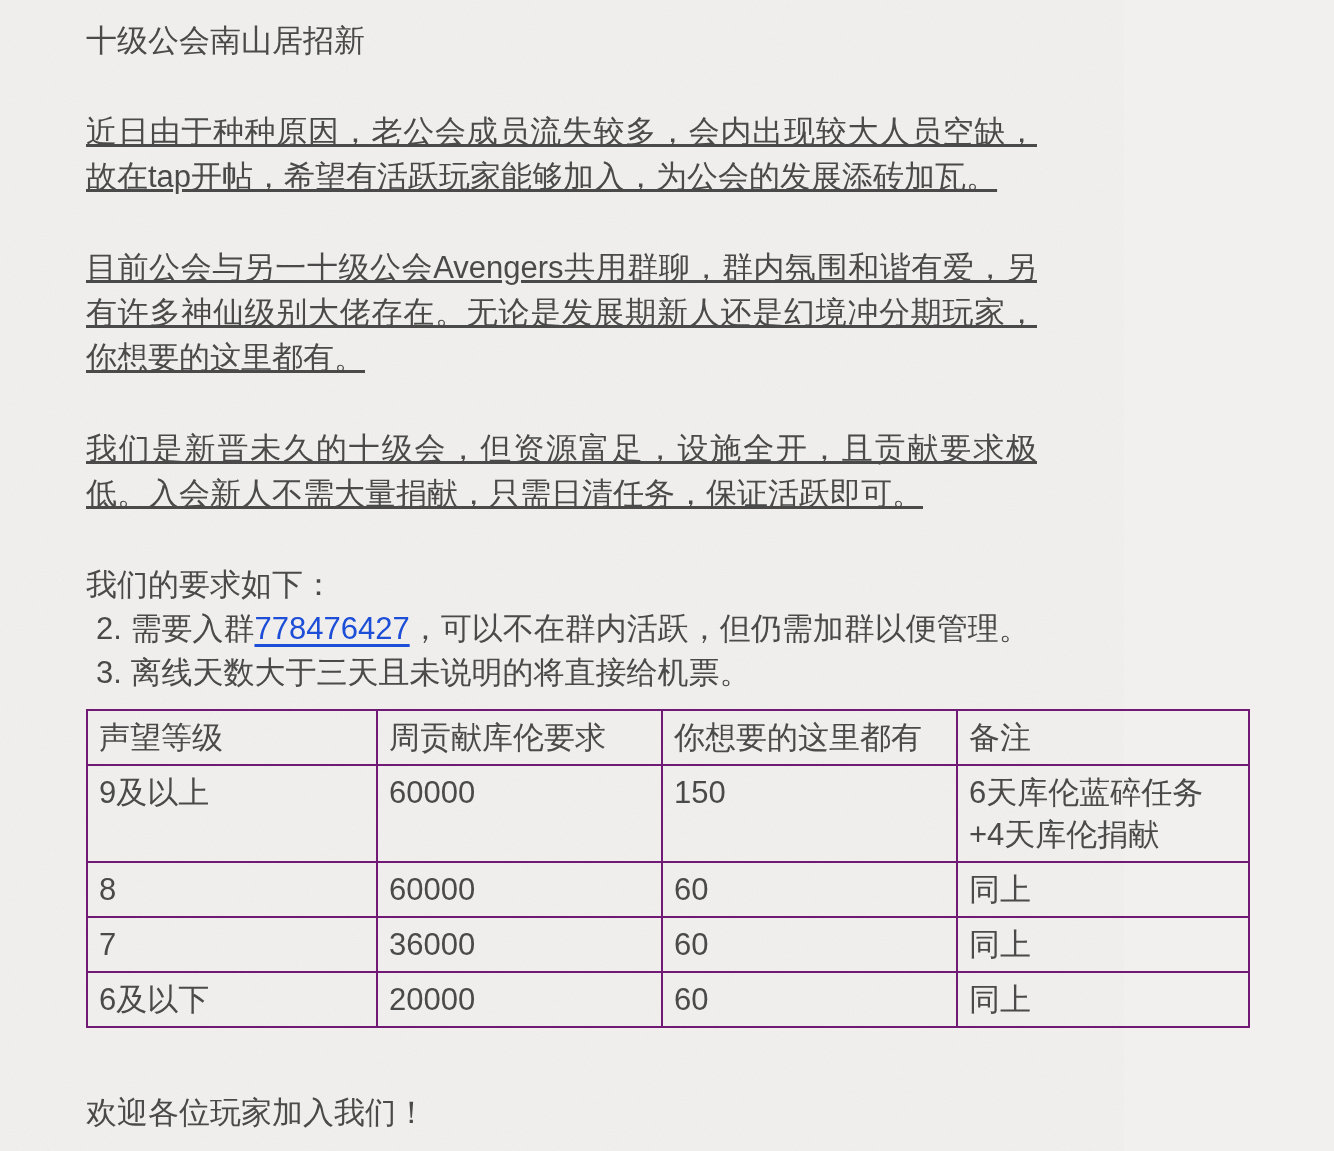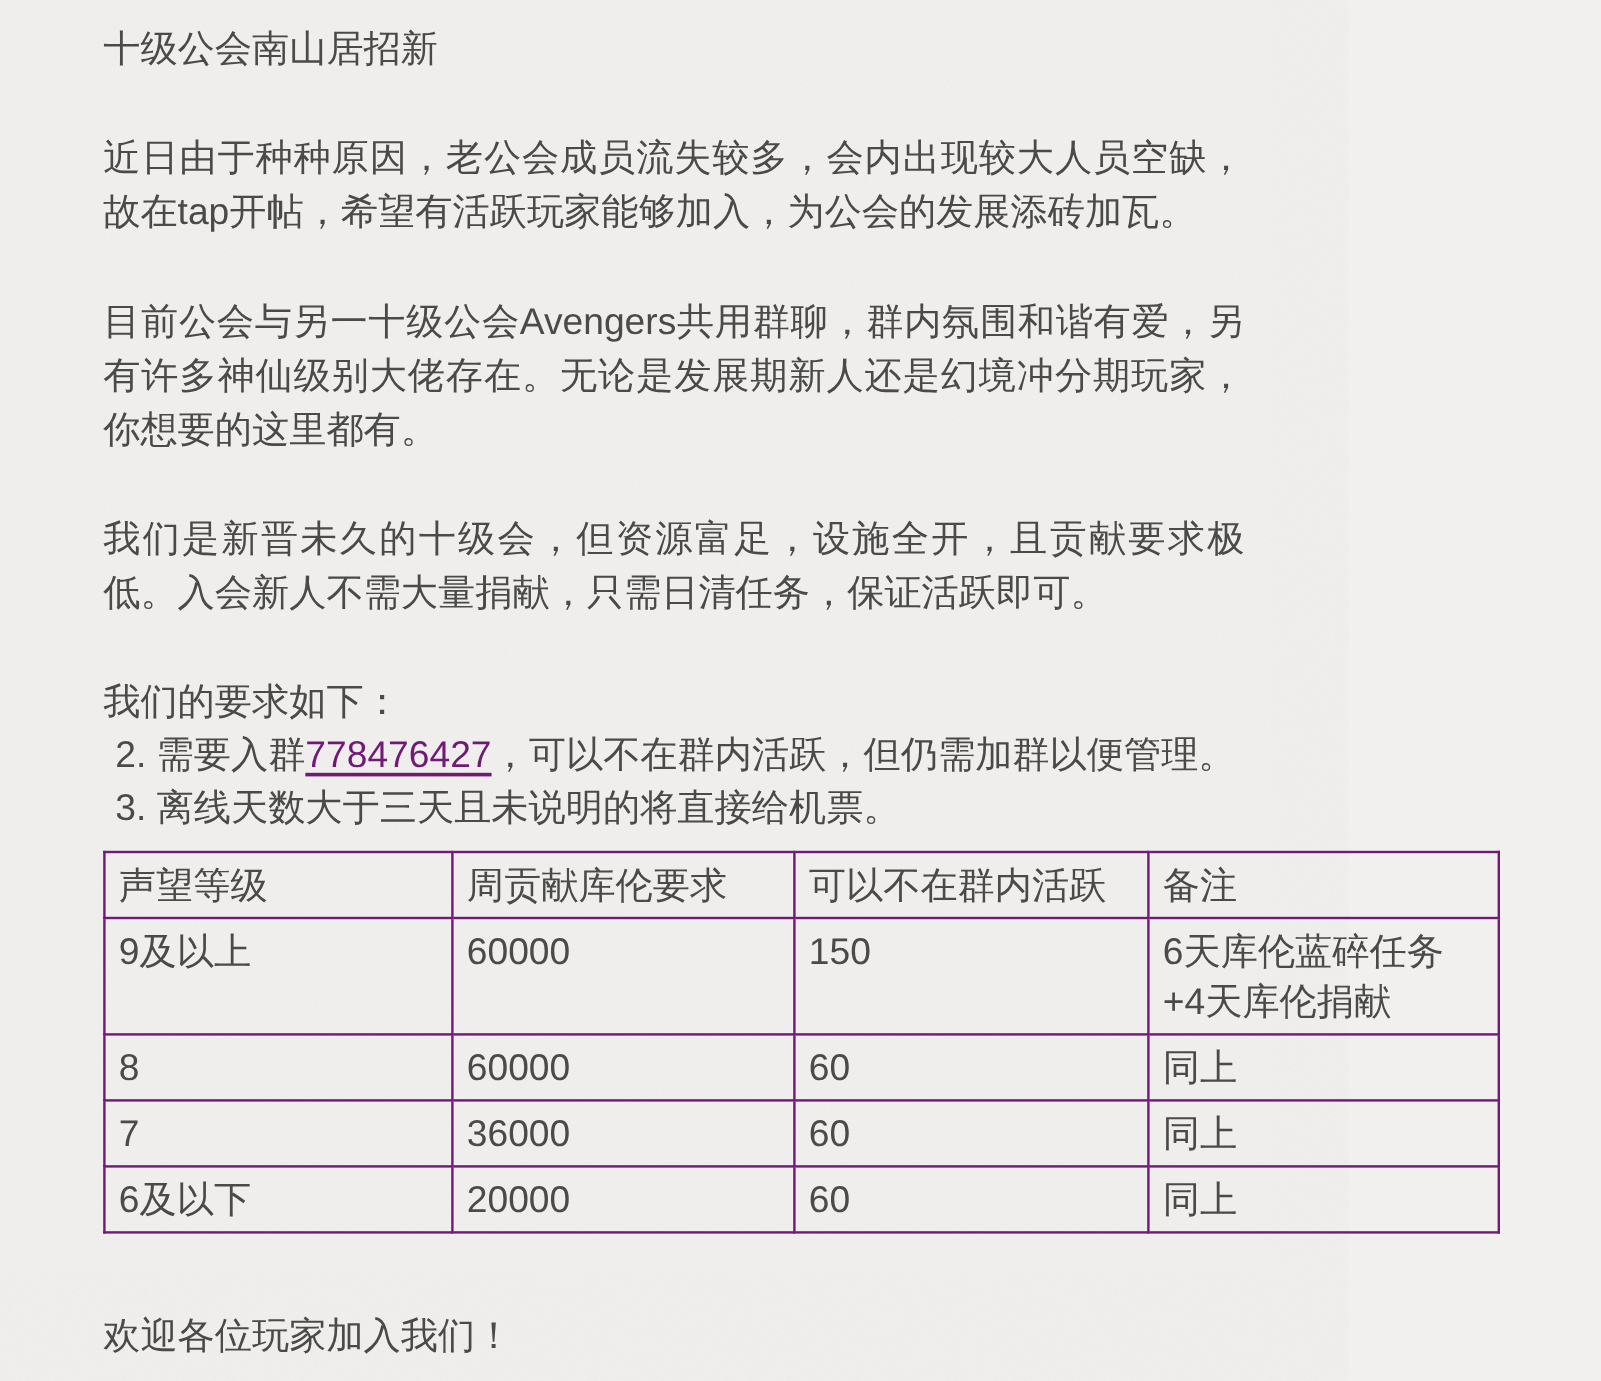--- a/index.html
+++ b/index.html
@@ -34,33 +34,34 @@
   }
   .title {
     margin: 0 0 46px 0;
     font-weight: normal;
     font-size: 31px;
   }
   .para {
     margin: 0 0 46px 0;
     text-align: justify;
     text-justify: inter-ideograph;
+    text-decoration: underline;
   }
   .req-heading {
     margin: 0;
   }
   .req-list {
     padding-left: 10px;
   }
   .req-item {
     line-height: 44px;
     white-space: nowrap;
   }
   .qq-link {
-    color: #701a75;
+    color: #1d4ed8;
     text-decoration: underline;
     text-underline-offset: 5px;
     cursor: pointer;
   }
   table.contrib {
     border-collapse: collapse;
     margin-top: 14px;
     width: 1162px;
     table-layout: fixed;
   }
@@ -112,21 +113,21 @@
       <colgroup>
         <col style="width:290px">
         <col style="width:285px">
         <col style="width:295px">
         <col style="width:292px">
       </colgroup>
       <thead>
         <tr>
           <th>声望等级</th>
           <th>周贡献库伦要求</th>
-          <th>可以不在群内活跃</th>
+          <th>你想要的这里都有</th>
           <th>备注</th>
         </tr>
       </thead>
       <tbody>
         <tr>
           <td>9及以上</td>
           <td>60000</td>
           <td>150</td>
           <td>6天库伦蓝碎任务+4天库伦捐献</td>
         </tr>

